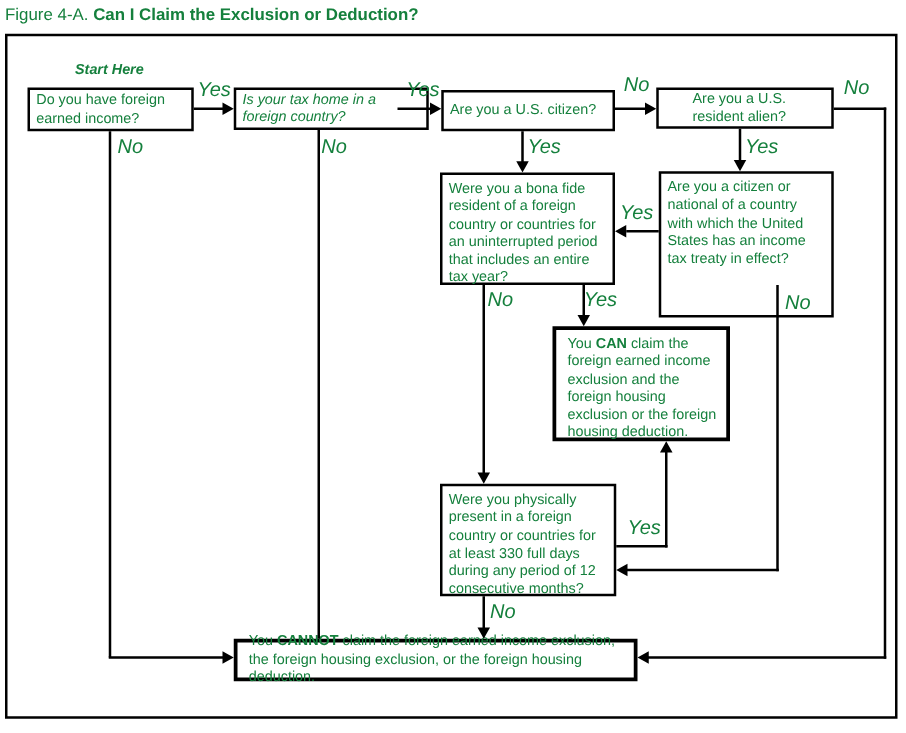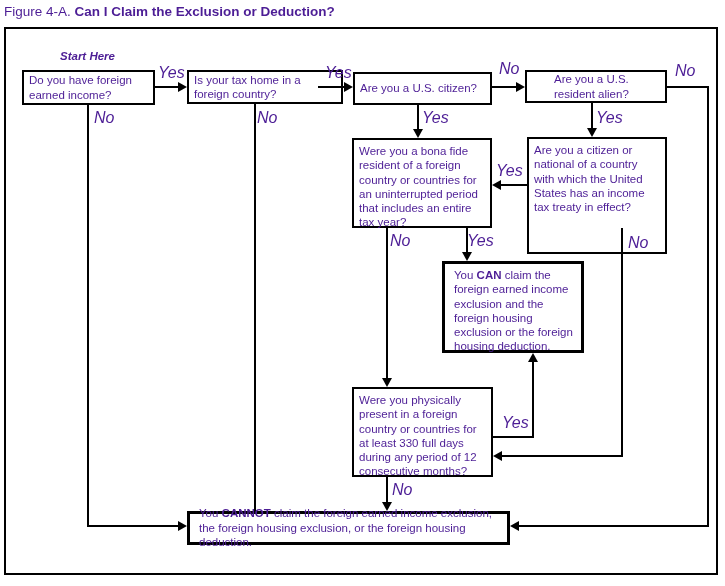--- a/index.html
+++ b/index.html
@@ -1,17 +1,17 @@
 <!DOCTYPE html>
 <html><head>
 <meta charset="utf-8">
 <style>
   html,body{margin:0;padding:0;background:#fff;}
   .stage{position:relative;width:725px;height:586px;background:#ffffff;
-         font-family:"Liberation Sans",sans-serif;color:#4c1d95;overflow:hidden;}
+         font-family:"Liberation Sans",sans-serif;color:#15803d;overflow:hidden;}
   .fig-title{position:absolute;left:4px;top:4px;font-size:13.5px;white-space:nowrap;}
   .fig-title .bold{font-weight:bold;}
   .outer{position:absolute;left:4px;top:27px;width:714px;height:548px;
          border:2px solid #000;box-sizing:border-box;background:#fff;}
   .start{position:absolute;left:60px;top:50px;font-weight:bold;font-style:italic;font-size:11.5px;text-align:right;}
   .node{position:absolute;border:2px solid #000;background:#fff;box-sizing:border-box;
         display:flex;align-items:center;font-size:11.5px;line-height:14.3px;padding:2px 5px;}
   .node.tall{align-items:flex-start;padding-top:4px;}
   .node.thick{border-width:3px;padding-left:9px;padding-right:6px;}
   .line{position:absolute;background:#000;}
@@ -32,21 +32,21 @@
   </div>
 
   <div class="outer"></div>
 
   <div class="start">Start Here</div>
 
   <div class="node" style="left:22px;top:70px;width:133px;height:35px;">
     <span>Do you have foreign earned income?</span>
   </div>
 
-  <div class="node" style="left:187px;top:70px;width:156px;height:34px;">
+  <div class="node" style="left:187px;top:70px;width:156px;height:34px;font-style:italic;">
     <span>Is your tax home in a foreign country?</span>
   </div>
 
   <div class="node" style="left:353px;top:72px;width:139px;height:33px;">
     <span>Are you a U.S. citizen?</span>
   </div>
 
   <div class="node" style="left:525px;top:70px;width:142px;height:33px;padding-left:27px;">
     <span>Are you a U.S. resident alien?</span>
   </div>

